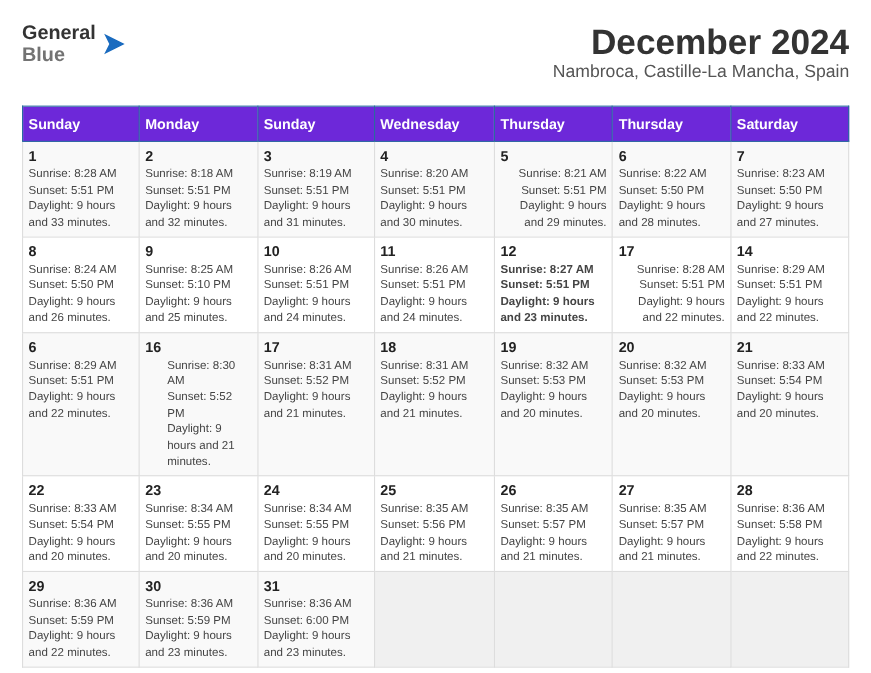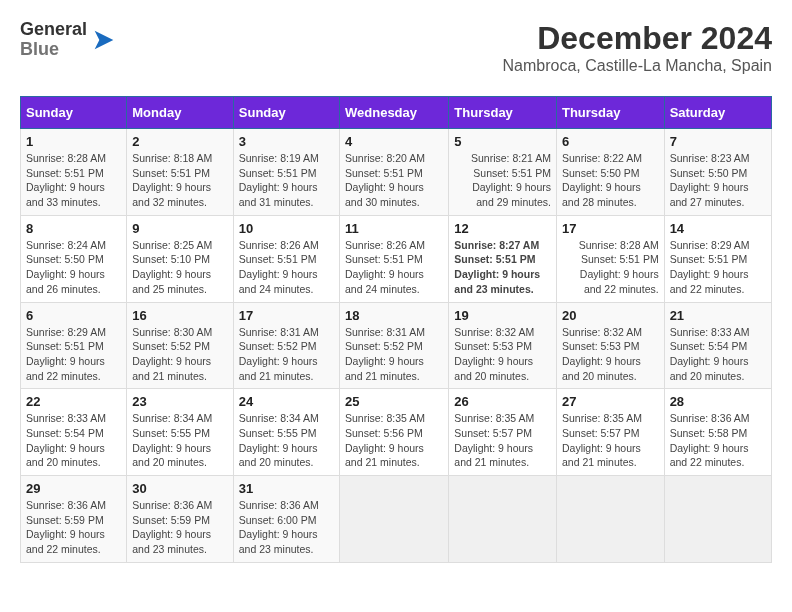--- a/index.html
+++ b/index.html
@@ -214,21 +214,21 @@
       </tr>
       <tr>
         <td>
           <span class="day-number">6</span>
           <div class="day-info" style="white-space: pre-line;">Sunrise: 8:29 AM
 Sunset: 5:51 PM
 Daylight: 9 hours and 22 minutes.</div>
         </td>
         <td>
           <span class="day-number">16</span>
-          <div class="day-info" style="white-space: pre-line;">Sunrise: 8:30 AM
+          <div class="day-info" style="white-space: pre-line; margin-left: 20px;">Sunrise: 8:30 AM
 Sunset: 5:52 PM
 Daylight: 9 hours and 21 minutes.</div>
         </td>
         <td>
           <span class="day-number">17</span>
           <div class="day-info" style="white-space: pre-line;">Sunrise: 8:31 AM
 Sunset: 5:52 PM
 Daylight: 9 hours and 21 minutes.</div>
         </td>
         <td>

